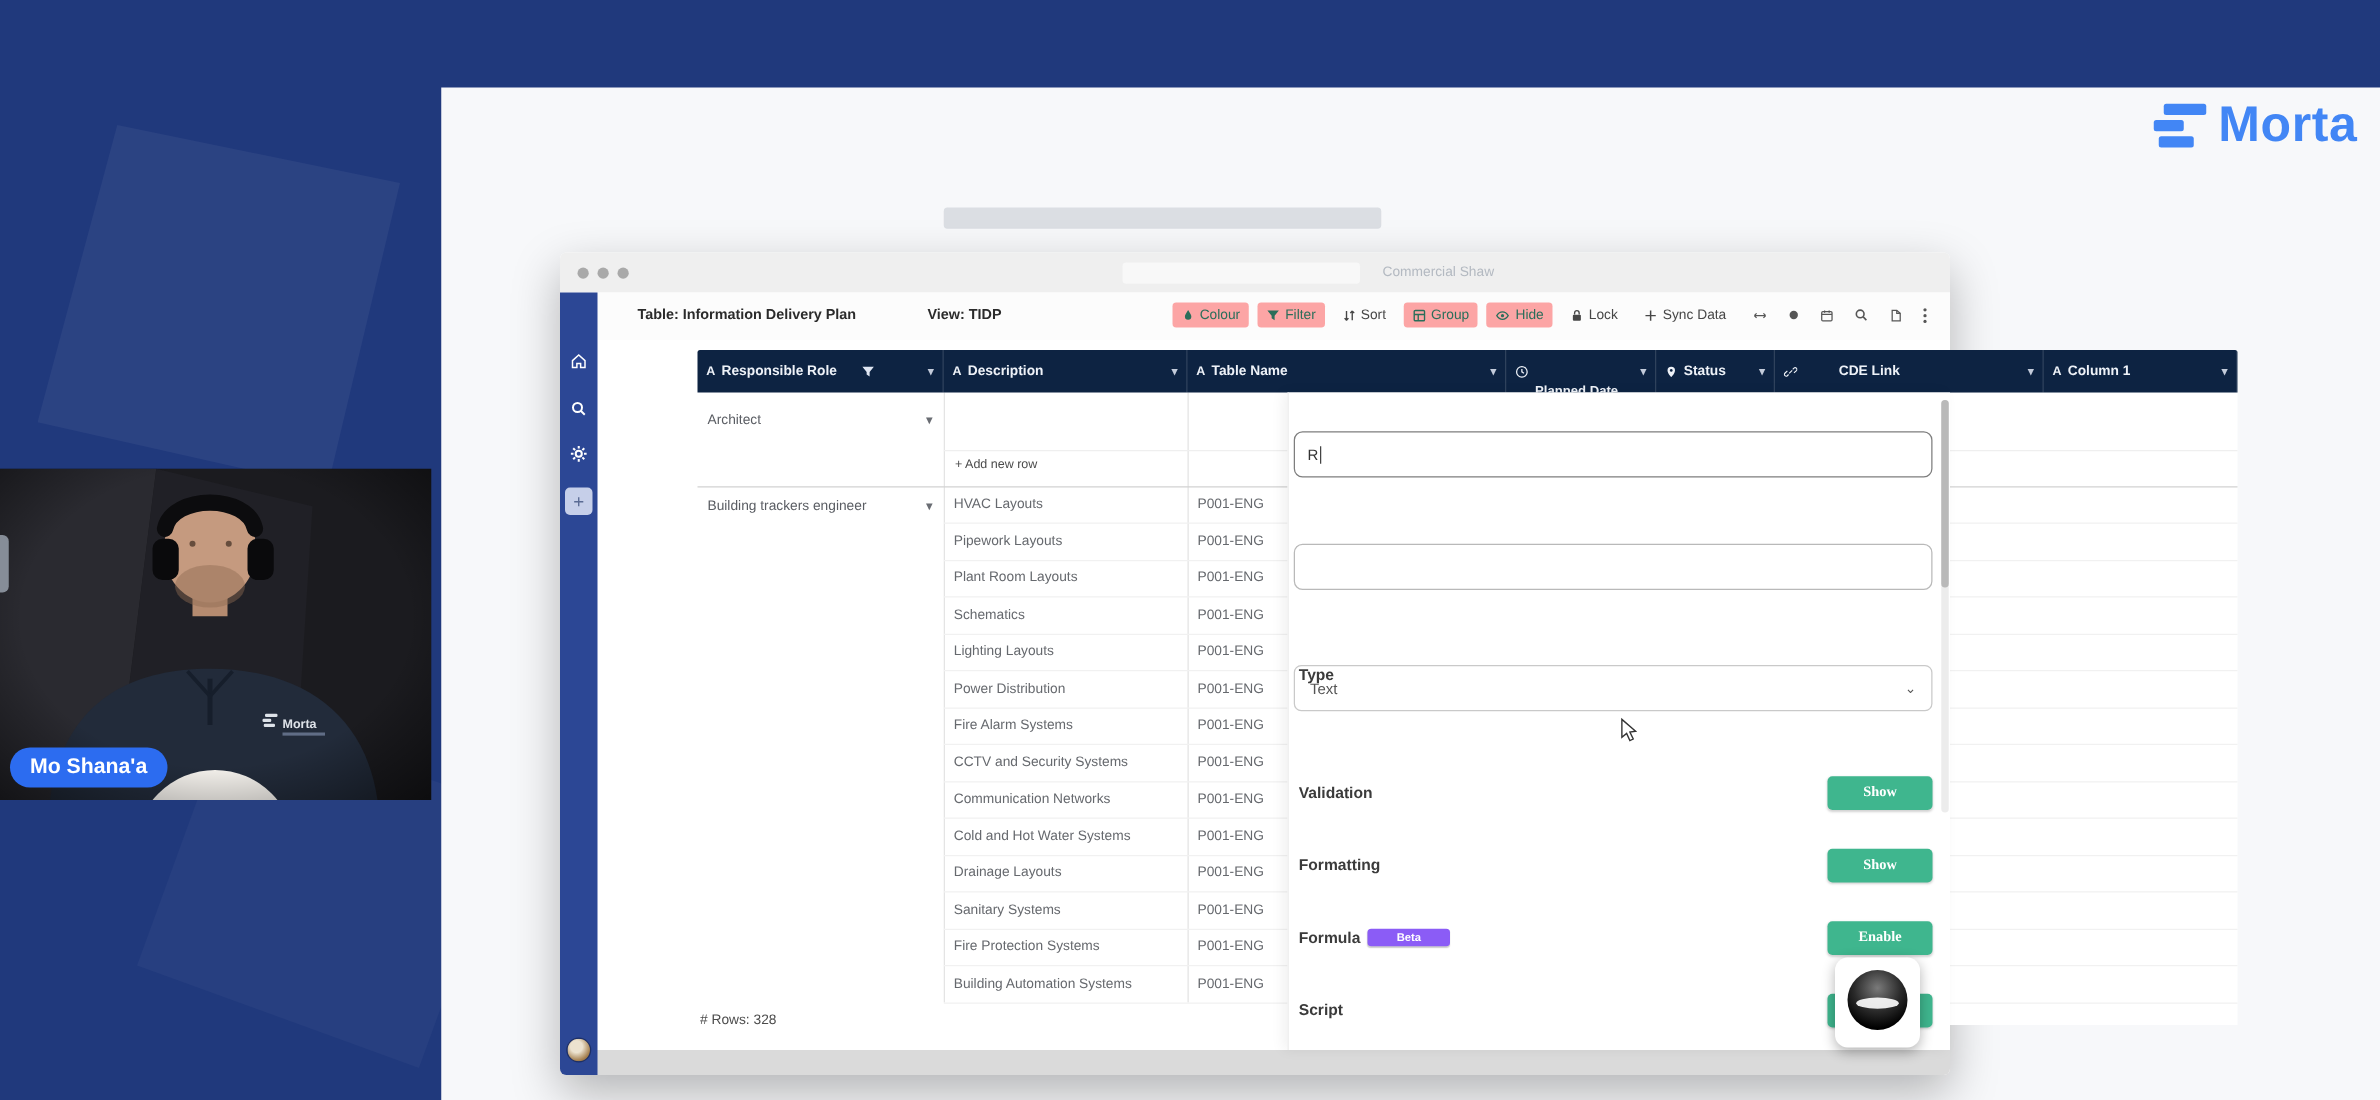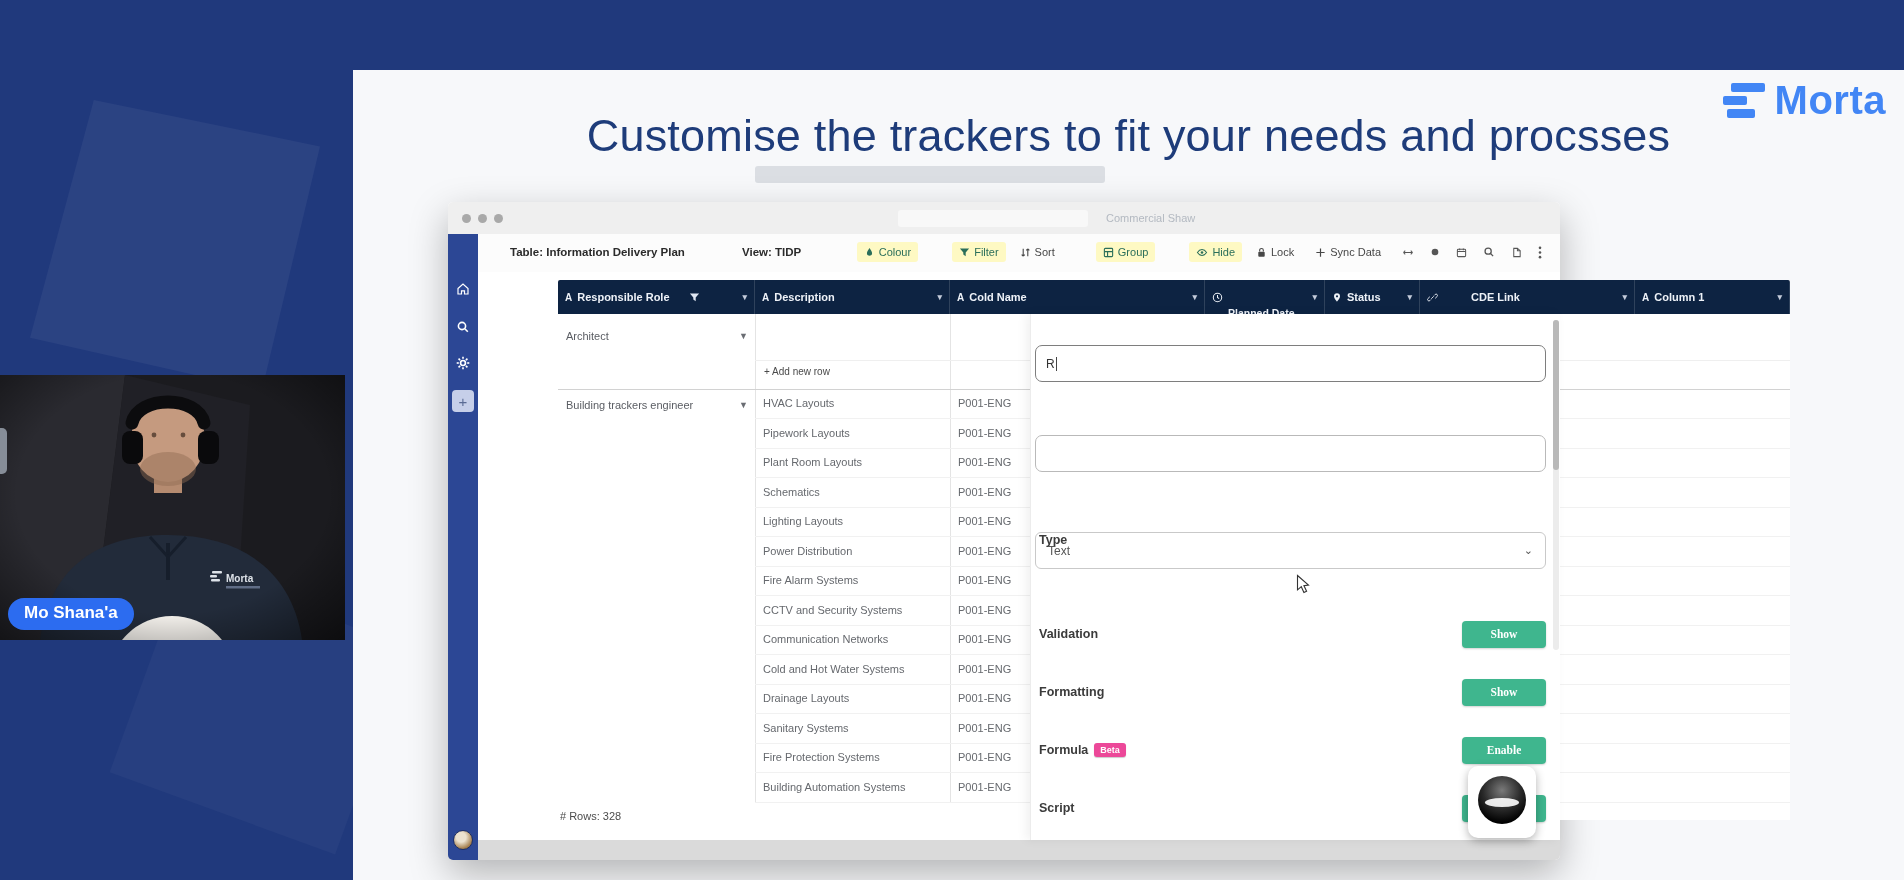--- a/index.html
+++ b/index.html
@@ -32,21 +32,21 @@
   .dots { position:absolute; left:14px; top:12px; display:flex; gap:7px; }
   .dots i { width:9px; height:9px; border-radius:50%; background:#a9a9a9; }
   .chrome-pill { position:absolute; left:450px; top:8px; width:190px; height:17px; background:#f8f8f8; border-radius:3px; }
   .chrome-caption { position:absolute; left:658px; top:10px; font-size:11px; color:#b3b9c1; filter:blur(.4px); }
 
   .appbar { position:absolute; left:30px; top:32px; right:0; height:38px; background:#fcfcfc; }
   .table-label { position:absolute; left:32px; top:12px; font-size:11.5px; font-weight:700; color:#2b2b2b; }
   .view-label  { position:absolute; left:264px; top:12px; font-size:11.5px; font-weight:700; color:#2b2b2b; }
   .toolbar { position:absolute; right:16px; top:8px; display:flex; align-items:center; gap:7px; }
   .tbtn { display:flex; align-items:center; gap:4px; padding:4px 7px; border-radius:3px; font-size:11px; color:#474747; white-space:nowrap; cursor:default; }
-  .tbtn.hl { background:#fef9c3; color:#2a6e5a;margin-left:27px; }
+  .tbtn.hl { background:#fca5a5; color:#2a6e5a; }
   .tico { padding:2px 2px; color:#565656; margin-left:5px; display:flex; }
   .ic { display:inline-flex; align-items:center; }
   .ic svg { display:block; }
 
   .sidebar { position:absolute; left:0; top:32px; width:30px; bottom:0; background:#2c4795; border-radius:0 0 0 5px; z-index:8; }
   .sb { position:absolute; left:50%; transform:translateX(-50%); color:#fff; }
   .sb-home { top:48px; } .sb-search { top:86px; } .sb-gear { top:122px; }
   .sb-plus { top:156px; width:22px; height:22px; background:#c6cfe9; border-radius:4px;
     color:#5a6b94; font-size:15px; display:flex; align-items:center; justify-content:center; }
   .sb-avatar { bottom:10px; width:20px; height:20px; border-radius:50%;
@@ -85,21 +85,21 @@
   .pinput.focused { border:1.6px solid #7e7e7e; }
   .pinput.plain { border:1px solid #b9b9b9; }
   .tcursor { display:inline-block; width:1px; height:14px; background:#444; margin-left:1px; }
   .pselect { position:absolute; left:4px; right:14px; height:37px; border:1px solid #c9c9c9; border-radius:6px;
     font-size:12px; color:#555; display:flex; align-items:center; padding:0 12px; }
   .pselect .sel-caret { margin-left:auto; color:#555; font-size:11px; }
   .psec { position:absolute; left:8px; right:14px; height:28px; display:flex; align-items:center; justify-content:space-between; }
   .psec-label { font-size:12.5px; font-weight:700; color:#3b3b3b; display:flex; align-items:center; }
   .pbtn { width:84px; height:27px; background:#3fb68e; color:#fff; border-radius:4px; font-size:11.5px; font-weight:700;
     display:flex; align-items:center; justify-content:center; box-shadow:0 1px 2px rgba(0,0,0,.18);font-family:Liberation Serif, serif; }
-  .badge { background:#ec4899; color:#fff; font-size:9px; font-weight:700; padding:2px 6px; border-radius:3px; margin-left:6px; box-shadow:0 1px 1px rgba(0,0,0,.2); }
+  .badge { background:#8b5cf6; color:#fff; font-size:9px; font-weight:700; padding:2px 23px; border-radius:3px; margin-left:6px; box-shadow:0 1px 1px rgba(0,0,0,.2); }
   .dome-card { position:absolute; right:24px; top:452px; width:68px; height:72px; background:#fff; border-radius:10px;
     box-shadow:0 3px 10px rgba(0,0,0,.3); z-index:3; }
   .dome { position:absolute; left:50%; top:10px; transform:translateX(-50%); width:48px; height:48px; border-radius:50%;
     background:radial-gradient(circle at 50% 30%, #7a7a7a 0%, #2b2b2b 45%, #000 78%); }
   .dome::after { content:""; position:absolute; left:50%; top:22px; transform:translateX(-50%);
     width:34px; height:9px; border-radius:50%; background:rgba(255,255,255,.9); }
   .vscroll { position:absolute; right:1px; top:6px; width:6px; height:330px; background:#ececec; border-radius:3px; }
   .vscroll::after { content:""; position:absolute; left:0; top:0; width:6px; height:150px; background:#b9b9b9; border-radius:3px; }
 
   .cursor-arrow { position:absolute; left:1296px; top:574px; z-index:40; }
@@ -119,21 +119,20 @@
 
   <div class="slide">
     <div class="logo">
       <span class="logo-bars">
           <i class="lb1"></i>
           <i class="lb2"></i>
           <i class="lb3"></i>
         </span>
       <span class="logo-text">Morta</span>
     </div>
-    <div class="title">Customise the trackers to fit your needs and procsses</div>
     <div class="ghost-bar"></div>
 
     <div class="window">
       <div class="chrome">
         <div class="dots">
             <i></i>
             <i></i>
             <i></i>
           </div>
         <div class="chrome-pill"></div>
@@ -301,21 +300,21 @@
             <span class="ic">
               <b class="tA">A</b>
             </span>
             <span class="thlabel">Description</span>
             <span class="caret">▾</span>
           </div>
           <div class="thcol" style="width: 255px;">
             <span class="ic">
               <b class="tA">A</b>
             </span>
-            <span class="thlabel">Cold Name</span>
+            <span class="thlabel">Table Name</span>
             <span class="caret">▾</span>
           </div>
           <div class="thcol" style="width: 120px;">
             <span class="ic">
               <svg width="11" height="11" viewBox="0 0 12 12">
                 <circle cx="6" cy="6" r="4.6" fill="none" stroke="currentColor" stroke-width="1.1"></circle>
                 <path d="M6 3.4V6l1.8 1.2" stroke="currentColor" fill="none" stroke-width="1.1"></path>
               </svg>
             </span>
             <span class="thlabel wrap">Planned Date</span>

